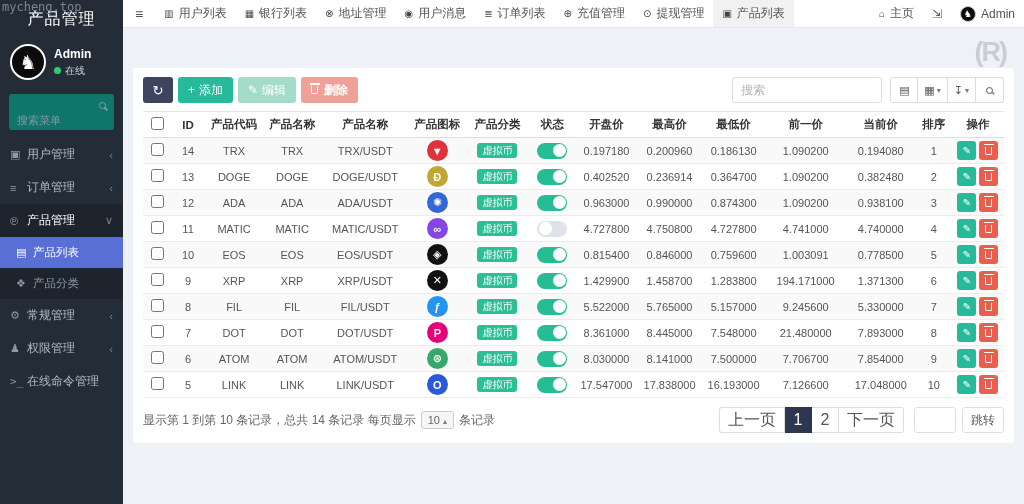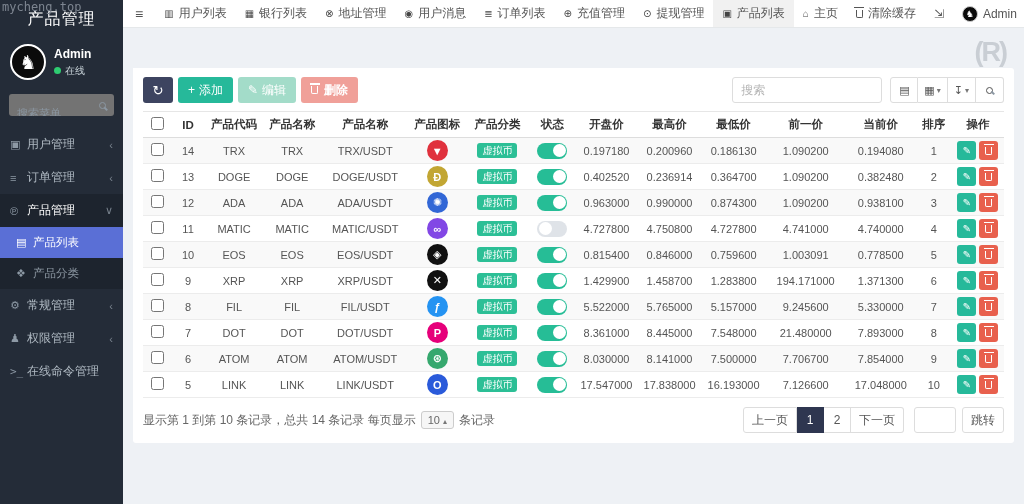--- a/index.html
+++ b/index.html
@@ -10,21 +10,21 @@
   
   .sidebar { width:123px; height:504px; background:#242c38; flex:0 0 123px; position:relative; color:#b0bac3; }
   .watermark { position:absolute; top:0; left:2px; font-family:"DejaVu Sans Mono",monospace; font-size:12px; color:#7d8590; z-index:5; }
   .brand { text-align:center; color:#fff; font-size:16px; padding-top:9px; letter-spacing:1px; }
   .userpanel { display:flex; align-items:center; gap:8px; padding:14px 10px 10px 10px; }
   .avatar { width:36px; height:36px; border-radius:50%; background:#0b0b0b; border:2px solid #fff; color:#fff; display:flex; align-items:center; justify-content:center; font-size:19px; flex:0 0 36px; }
   .uname { color:#fff; font-size:12px; font-weight:bold; }
   .ustatus { display:flex; align-items:center; gap:4px; margin-top:3px; font-size:10px; color:#c9d4da; }
   .status-dot { width:7px; height:7px; border-radius:50%; background:#2ecc71; display:inline-block; }
   .menusearch { margin:4px 9px 8px 9px; position:relative; }
-  .menusearch input { width:100%; height:22px; background:#737373; border:none; border-radius:3px; color:#cfd6dc; font-size:11px; padding:16px 22px 0 8px; outline:none; }
+  .menusearch input { width:100%; height:36px; background:#0f766e; border:none; border-radius:3px; color:#cfd6dc; font-size:11px; padding:16px 22px 0 8px; outline:none; }
   .menusearch input::placeholder { color:#8b97a2; }
   .mag { display:inline-block; width:7px; height:7px; border:1.4px solid #8b97a2; border-radius:50%; position:relative; }
   .mag::after { content:""; position:absolute; width:4px; height:1.5px; background:#8b97a2; transform:rotate(45deg); right:-3px; bottom:-1px; }
   .menusearch .mag { position:absolute; right:8px; top:8px; }
   .menu-item { display:flex; align-items:center; height:33px; padding:0 10px; font-size:12px; color:#b0bac3; cursor:pointer; }
   .menu-item .mi-icon { width:17px; font-size:11px; color:#8d99a5; flex:0 0 17px; }
   .mi-chevron { margin-left:auto; color:#78828d; font-size:11px; }
   .menu-block.open { background:#1d242e; }
   .menu-block.open > .menu-item { color:#fff; }
   .submenu .menu-item { height:31px; padding-left:16px; font-size:11.5px; color:#8e99a4; }
@@ -81,21 +81,21 @@
   .act-edit { background:#26b99a; margin-right:3px; }
   .act-del { background:#e8604d; }
   .trash { display:inline-block; width:7px; height:8px; border:1px solid currentColor; border-top:none; border-radius:0 0 2px 2px; position:relative; }
   .trash::before { content:""; position:absolute; top:-3px; left:-2.5px; right:-2.5px; height:1.5px; background:currentColor; }
   .btn-del .trash, .btn .trash { margin-right:2px; }
 
   .grid-footer { display:flex; align-items:center; margin-top:9px; font-size:12px; color:#666; }
   .pgsize { display:inline-block; border:1px solid #ccc; background:#f6f6f6; border-radius:3px; padding:2px 6px; margin:0 5px; font-size:11px; cursor:pointer; }
   .pager { margin-left:auto; display:flex; align-items:center; }
   .pg-group { display:flex; }
-  .pg-item { min-width:27px; height:26px; padding:0 8px; display:inline-flex; align-items:center; justify-content:center; border:1px solid #ddd; border-left:none; background:#fff; color:#555; cursor:pointer; font-size:12px; }
+  .pg-item { min-width:27px; height:26px; padding:0 8px; display:inline-flex; align-items:center; justify-content:center; border:1px solid #ddd; border-left:none; background:#fff; color:#555; cursor:pointer; font-size:16px; }
   .pg-item:first-child { border-left:1px solid #ddd; border-radius:3px 0 0 3px; }
   .pg-item:last-child { border-radius:0 3px 3px 0; }
   .pg-item.active { background:#2e3650; border-color:#2e3650; color:#fff; }
   .pg-input { width:42px; height:26px; border:1px solid #ddd; border-radius:3px; margin:0 0 0 10px; padding:0 5px; font-size:12px; outline:none; }
   .pg-jump { height:26px; border:1px solid #ddd; background:#fff; border-radius:3px; margin-left:6px; padding:0 8px; color:#555; font-size:12px; cursor:pointer; font-family:inherit; }
 </style>
 </head>
 <body>
 
 <div class="app">
@@ -208,24 +208,20 @@
           </div>
           <div class="tn-item active">
             <span class="tn-icon">▣</span>
             <span>产品列表</span>
           </div>
         </nav>
       <div class="topbar-right">
         <div class="tb-right-item">
           <span class="tn-icon">⌂</span>
           <span>主页</span>
-        </div>
-        <div class="tb-right-item">
-          <span class="trash"></span>
-          <span>清除缓存</span>
         </div>
         <div class="tb-right-item">
           <span>⇲</span>
         </div>
         <div class="tb-right-item">
           <span class="mini-avatar">♞</span>
           <span>Admin</span>
         </div>
 
       </div>

